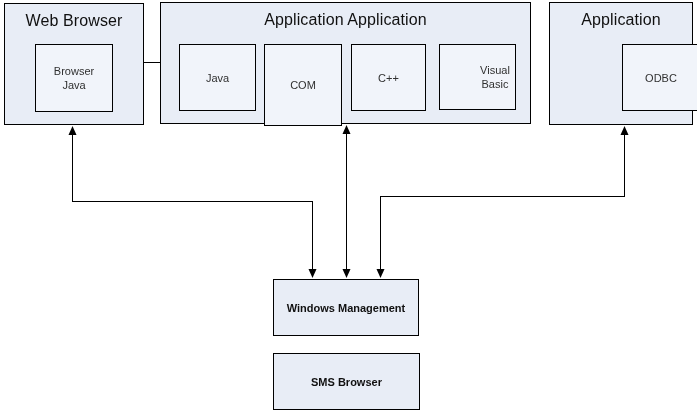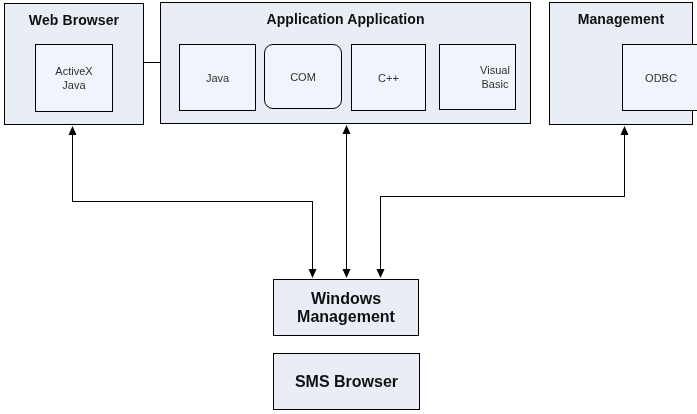--- a/index.html
+++ b/index.html
@@ -17,22 +17,22 @@
     width: 697px; height: 414px;
     pointer-events: none;
   }
   .box {
     position: absolute;
     background: #e8edf6;
     border: 1px solid #000000;
     box-sizing: border-box;
   }
   .box-title {
-    font-weight: bold;
-    font-size: 14px;
+    font-weight: normal;
+    font-size: 16px;
     line-height: 13px;
     color: #101010;
     text-align: center;
     margin-top: 10px;
     letter-spacing: 0.1px;
   }
   .inner-box {
     position: absolute;
     background: #f1f4fa;
     border: 1px solid #000000;
@@ -46,31 +46,31 @@
     text-align: center;
     white-space: pre-line;
   }
   .center-label {
     position: absolute;
     inset: 0;
     display: flex;
     align-items: center;
     justify-content: center;
     font-weight: bold;
-    font-size: 16px;
+    font-size: 11px;
     color: #101010;
     text-align: center;
   }
 
   
   #web-browser            { left: 4px;   top: 3px;   width: 140px; height: 122px; }
   #wb-activex             { left: 30px;  top: 40px;  width: 78px;  height: 68px; }
   #management-application { left: 160px; top: 2px;   width: 371px; height: 122px; }
   #ma-java                { left: 18px;  top: 41px;  width: 77px;  height: 67px; }
-  #ma-com                 { left: 103px; top: 41px;  width: 78px;  height: 65px; border-radius: 9px; }
+  #ma-com                 { left: 103px; top: 41px;  width: 78px;  height: 82px; }
   #ma-cpp                 { left: 190px; top: 41px;  width: 75px;  height: 67px; }
   #ma-vb                  { left: 278px; top: 41px;  width: 77px;  height: 66px; padding-left: 35px; }
   #application            { left: 549px; top: 2px;   width: 144px; height: 123px; }
   #app-odbc               { left: 36px;  top: 41px;  width: 78px;  height: 67px; margin-left: 36px; }
   #windows-management     { left: 273px; top: 279px; width: 146px; height: 57px; }
   #sms-provider           { left: 273px; top: 353px; width: 147px; height: 57px; }
 
   .arrows line, .arrows polyline {
     stroke: #000000;
     stroke-width: 1;
@@ -103,21 +103,21 @@
     <g>
       <polyline points="624.5,134 624.5,196.5 380.5,196.5 380.5,270"></polyline>
       <polygon points="624.5,126 620.5,135 628.5,135"></polygon>
       <polygon points="380.5,278 376.5,269 384.5,269"></polygon>
     </g>
   </svg>
 
   <div class="box" id="web-browser">
     <div class="box-title">Web Browser</div>
     <div class="inner-box" id="wb-activex">
-      <span>ActiveX
+      <span>Browser
 Java</span>
     </div>
   </div>
 
   <div class="box" id="management-application">
     <div class="box-title">Application Application</div>
     <div class="inner-box" id="ma-java">
       <span>Java</span>
     </div>
     <div class="inner-box" id="ma-com">
@@ -126,21 +126,21 @@
     <div class="inner-box" id="ma-cpp">
       <span>C++</span>
     </div>
     <div class="inner-box" id="ma-vb">
       <span>Visual
 Basic</span>
     </div>
   </div>
 
   <div class="box" id="application">
-    <div class="box-title">Management</div>
+    <div class="box-title">Application</div>
     <div class="inner-box" id="app-odbc">
       <span>ODBC</span>
     </div>
   </div>
 
   <div class="box" id="windows-management">
     <div class="center-label">Windows Management</div>
   </div>
 
   <div class="box" id="sms-provider">

